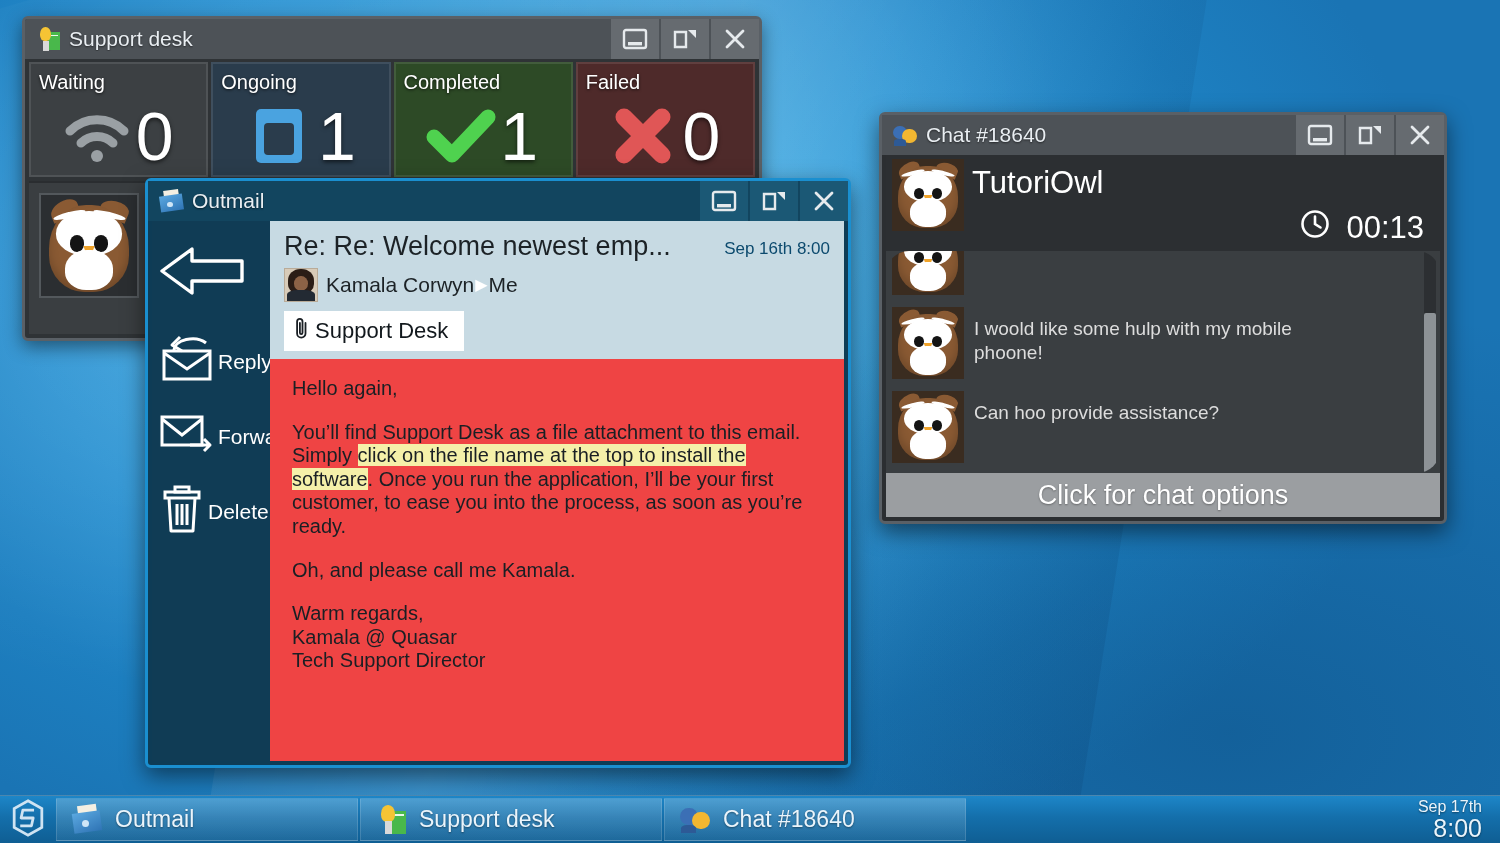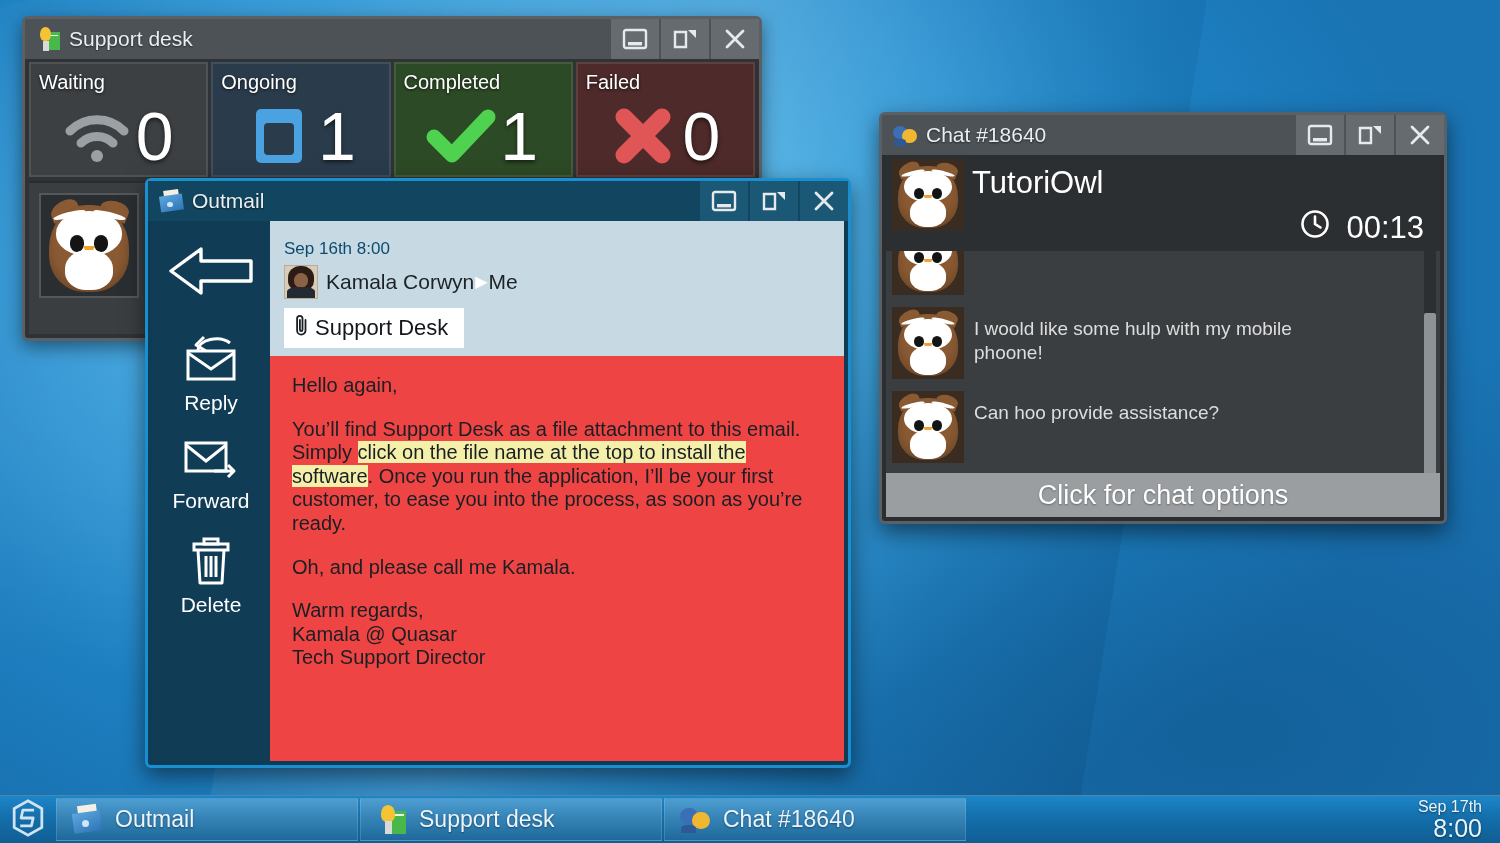--- a/index.html
+++ b/index.html
@@ -165,21 +165,21 @@
   }
   #outmail .titlebar { background: #12455f; }
   #outmail .win-btn { background: #1b5875; margin-left: 2px; }
   .om-inner { position: absolute; left: 4px; right: 4px; top: 40px; bottom: 4px; display: flex; }
   .om-side {
     width: 118px; flex: 0 0 118px; background: #103c55;
     display: flex; flex-direction: column; align-items: center;
     padding-top: 16px; gap: 4px;
   }
   .om-btn {
-    width: 110px; display: flex; flex-direction: column; align-items: center;
+    width: 110px; display: flex; align-items: center;
     cursor: pointer; padding: 4px 0 2px 0;
   }
   .om-btn .lbl { color: #fff; font-size: 21px; margin-top: 2px; }
   .om-main { flex: 1; background: #f3f3f3; display: flex; flex-direction: column; min-width: 0; }
   .om-head { background: #c7dae3; padding: 10px 14px 8px 14px; }
   .om-subject-row { display: flex; align-items: flex-start; gap: 8px; }
   .om-subject {
     font-size: 27px; color: #1c2226; flex: 1;
     white-space: nowrap; overflow: hidden; text-overflow: ellipsis;
   }
@@ -220,21 +220,21 @@
   #chat .win-btn { background: #666b70; margin-left: 2px; }
   .chat-inner { position: absolute; left: 4px; right: 4px; top: 40px; bottom: 4px; background: #3a3e41; display:flex; flex-direction:column; }
   .chat-hdr { position: relative; background: #2c2f32; height: 96px; display: flex; align-items: flex-start; }
   .chat-hdr-avatar { width: 72px; height: 72px; flex: 0 0 72px; margin: 4px 8px 0 6px; background:#3a2c20; }
   .chat-hdr-name { color: #fff; font-size: 31px; padding-top: 10px; }
   .chat-timer {
     position: absolute; right: 16px; bottom: 4px;
     display: flex; align-items: center; gap: 16px;
     color: #fff; font-size: 31px;
   }
-  .chat-scroll { flex: 1; position: relative; overflow: hidden; }
+  .chat-scroll { flex: 1; position: relative; overflow: hidden; border-radius: 23px; }
   .msg { display: flex; gap: 10px; padding: 6px 26px 6px 6px; align-items: flex-start; }
   .msg-avatar { width: 72px; height: 72px; flex: 0 0 72px; background:#3a2c20; }
   .msg-text { color: #ddd; font-size: 19px; line-height: 1.28; padding-top: 10px; }
   .chat-sb-track {
     position: absolute; right: 4px; top: 0px; bottom: 0px; width: 12px;
     background: #2c2f32;
   }
   .chat-sb-thumb {
     position: absolute; right: 4px; top: 62px; width: 12px; height: 180px;
     background: #8d9296; border-radius: 2px;
@@ -585,20 +585,21 @@
             <path d="M21 21 V42 M26 21 V42 M31 21 V42" stroke="#fff" stroke-width="3"></path>
           </svg>
         </span>
         <span class="lbl">Delete</span>
       </div>
     </div>
 
     <div class="om-main">
       <div class="om-head">
         <div class="om-subject-row">
+          <div class="om-subject">Re: Re: Welcome newest emp...</div>
           <div class="om-date">Sep 16th 8:00</div>
         </div>
         <div class="om-from">
           <div class="om-avatar">
             <div class="av-hair"></div>
               <div class="av-neck"></div>
               <div class="av-face"></div>
               <div class="av-body"></div>
           </div>
           <div class="om-names">

